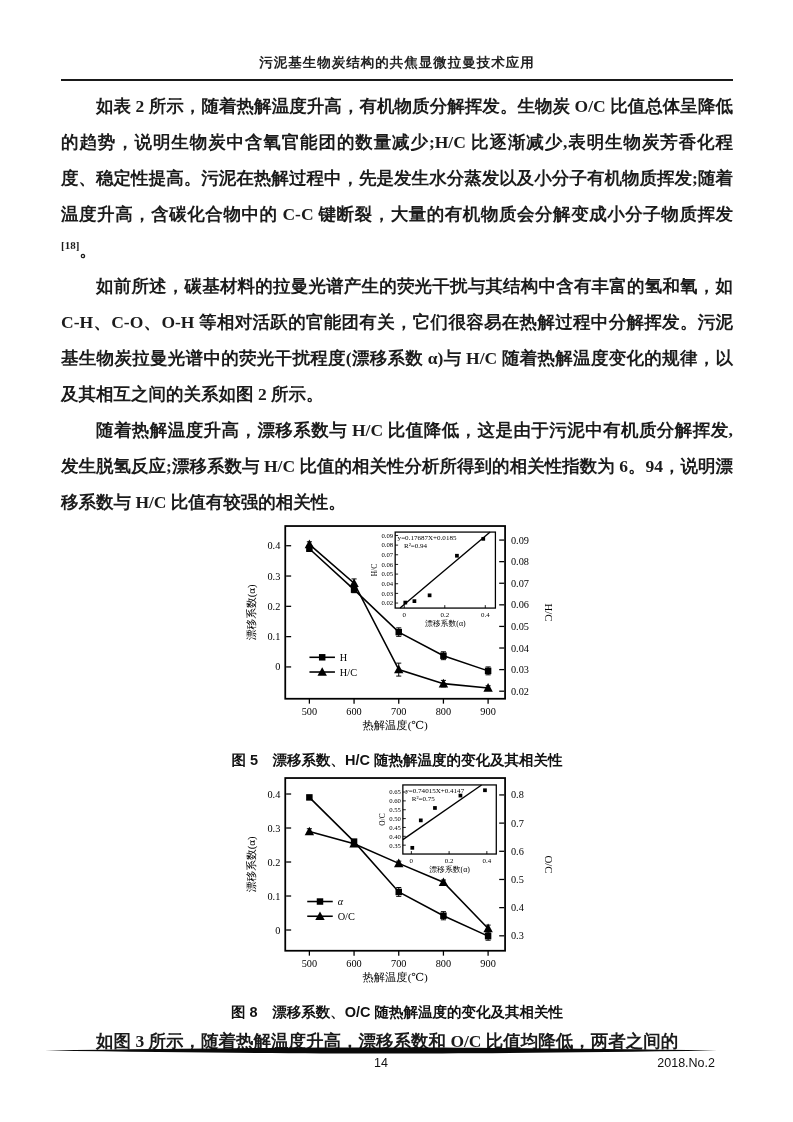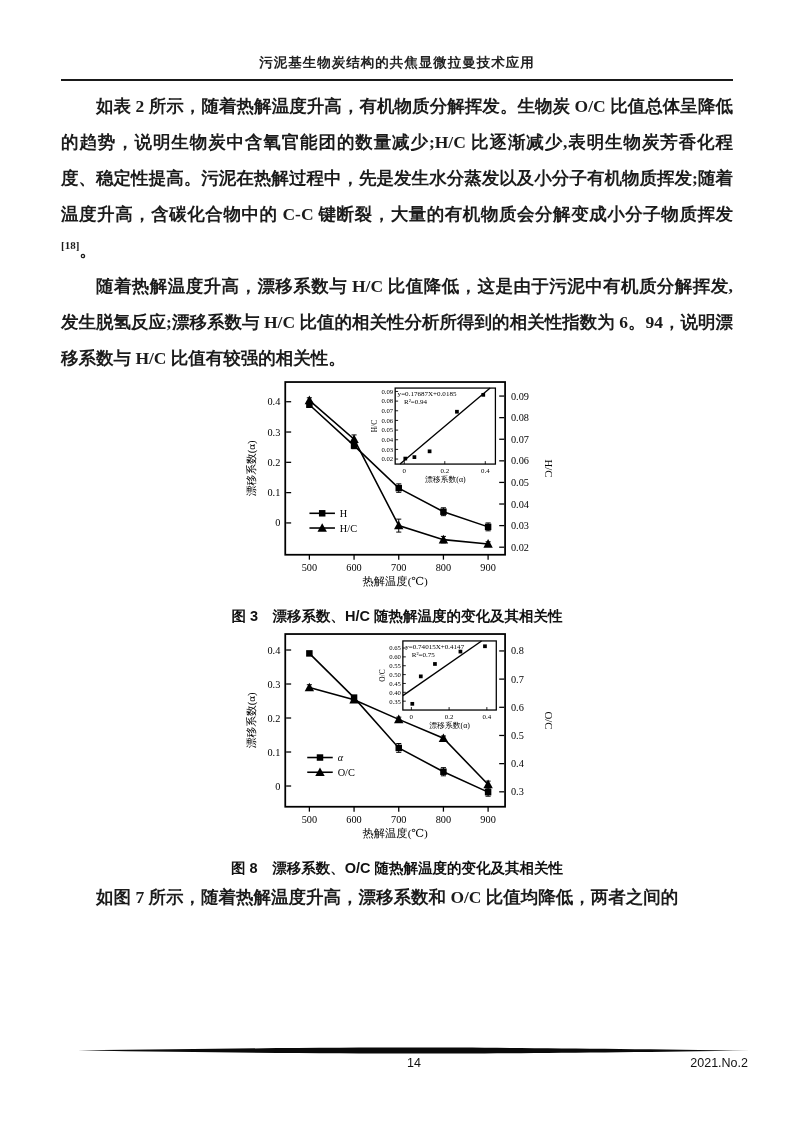--- a/index.html
+++ b/index.html
@@ -11,37 +11,38 @@
         border-bottom:2.5px solid #1a1a1a;}
   p.body-p{margin:0;text-indent:2em;font-size:17.5px;line-height:36px;text-align:justify;
         font-weight:700;}
   p.first{margin-top:7px;}
   sup.ref{font-size:11px;line-height:0;}
   figure.fig{margin:0;text-align:center;}
   figure.fig svg.chart{display:inline-block;margin-left:14px;}
   figcaption{font-family:"Liberation Sans","DejaVu Sans",sans-serif;font-weight:bold;
         font-size:14.5px;line-height:20px;margin-top:0;margin-bottom:2px;color:#111;}
   p.last{margin-top:4px;line-height:30px;}
-  .footer{position:absolute;left:78px;top:1047px;width:672px;}
+  .footer{position:absolute;left:45px;top:1047px;width:672px;}
   .footer-rule{display:block;}
   .footer-row{position:relative;height:18px;font-family:"Liberation Sans","DejaVu Sans",sans-serif;
         font-size:12.5px;color:#111;margin-top:1px;}
   .footer-row .page-num{position:absolute;left:0;right:0;text-align:center;}
   .footer-row .issue{position:absolute;right:2px;}
 </style>
 </head>
 <body>
 
 <div class="page">
   <div class="content">
 
     <div class="header-title">污泥基生物炭结构的共焦显微拉曼技术应用</div>
 
     <p class="body-p first"><span>如表 2 所示，随着热解温度升高，有机物质分解挥发。生物炭 O/C 比值总体呈降低的趋势，说明生物炭中含氧官能团的数量减少;H/C 比逐渐减少,表明生物炭芳香化程度、稳定性提高。污泥在热解过程中，先是发生水分蒸发以及小分子有机物质挥发;随着温度升高，含碳化合物中的 C-C 键断裂，大量的有机物质会分解变成小分子物质挥发</span><sup class="ref">[18]</sup><span>。</span></p>
 
+    <p class="body-p">如前所述，碳基材料的拉曼光谱产生的荧光干扰与其结构中含有丰富的氢和氧，如 C-H、C-O、O-H 等相对活跃的官能团有关，它们很容易在热解过程中分解挥发。污泥基生物炭拉曼光谱中的荧光干扰程度(漂移系数 α)与 H/C 随着热解温度变化的规律，以及其相互之间的关系如图 2 所示。</p>
 
     <p class="body-p">随着热解温度升高，漂移系数与 H/C 比值降低，这是由于污泥中有机质分解挥发,发生脱氢反应;漂移系数与 H/C 比值的相关性分析所得到的相关性指数为 6。94，说明漂移系数与 H/C 比值有较强的相关性。</p>
 
     <figure class="fig">
       <svg class="chart" width="316" height="226" viewBox="0 0 322 230">
           <g>
             <rect x="40" y="6" width="224" height="176" fill="none" stroke="#000" stroke-width="1.8"></rect>
             <line x1="40.9" y1="149.57894736842107" x2="46" y2="149.57894736842107" stroke="#000" stroke-width="1.3"></line>
             <text x="35" y="153.17894736842106" text-anchor="end" font-size="10.5" font-family="&quot;Liberation Serif&quot;,&quot;DejaVu Serif&quot;,serif">0</text>
             <line x1="40.9" y1="118.7017543859649" x2="46" y2="118.7017543859649" stroke="#000" stroke-width="1.3"></line>
@@ -165,21 +166,21 @@
             <line x1="156.9690849536811" y1="89.6" x2="248.78716740081313" y2="12.159999999999997" stroke="#000" stroke-width="1.4"></line>
             <rect x="160.41757575757575" y="82.09125794155018" width="3.8" height="3.8" fill="#000"></rect>
             <rect x="169.70339393939395" y="80.61527318932654" width="3.8" height="3.8" fill="#000"></rect>
             <rect x="185.17975757575758" y="74.711334180432" width="3.8" height="3.8" fill="#000"></rect>
             <rect x="213.03721212121212" y="34.36775095298601" width="3.8" height="3.8" fill="#000"></rect>
             <rect x="239.86290909090908" y="17.147928843710297" width="3.8" height="3.8" fill="#000"></rect>
             <text x="154.5" y="20.16" font-size="7.2" font-family="&quot;Liberation Serif&quot;,&quot;DejaVu Serif&quot;,serif">y=0.17687X+0.0185</text>
             <text x="161" y="28.66" font-size="7.2" font-family="&quot;Liberation Serif&quot;,&quot;DejaVu Serif&quot;,serif">R²=0.94</text>
           </g>
         </svg>
-      <figcaption>图 3　漂移系数、H/C 随热解温度的变化及其相关性</figcaption>
+      <figcaption>图 5　漂移系数、H/C 随热解温度的变化及其相关性</figcaption>
     </figure>
 
     <figure class="fig">
       <svg class="chart" width="316" height="226" viewBox="0 0 322 230">
           <g>
             <rect x="40" y="6" width="224" height="176" fill="none" stroke="#000" stroke-width="1.8"></rect>
             <line x1="40.9" y1="160.86614173228347" x2="46" y2="160.86614173228347" stroke="#000" stroke-width="1.3"></line>
             <text x="35" y="164.46614173228346" text-anchor="end" font-size="10.5" font-family="&quot;Liberation Serif&quot;,&quot;DejaVu Serif&quot;,serif">0</text>
             <line x1="40.9" y1="126.22047244094489" x2="46" y2="126.22047244094489" stroke="#000" stroke-width="1.3"></line>
             <text x="35" y="129.82047244094488" text-anchor="end" font-size="10.5" font-family="&quot;Liberation Serif&quot;,&quot;DejaVu Serif&quot;,serif">0.1</text>
@@ -299,25 +300,25 @@
             <rect x="190.6349494949495" y="34.60666666666665" width="3.8" height="3.8" fill="#000"></rect>
             <rect x="216.59858585858584" y="21.97076923076922" width="3.8" height="3.8" fill="#000"></rect>
             <rect x="241.60060606060605" y="16.555384615384604" width="3.8" height="3.8" fill="#000"></rect>
             <text x="162.34" y="21.04" font-size="7.2" font-family="&quot;Liberation Serif&quot;,&quot;DejaVu Serif&quot;,serif">y=0.74015X+0.4147</text>
             <text x="168.84" y="29.54" font-size="7.2" font-family="&quot;Liberation Serif&quot;,&quot;DejaVu Serif&quot;,serif">R²=0.75</text>
           </g>
         </svg>
       <figcaption>图 8　漂移系数、O/C 随热解温度的变化及其相关性</figcaption>
     </figure>
 
-    <p class="body-p last">如图 7 所示，随着热解温度升高，漂移系数和 O/C 比值均降低，两者之间的</p>
+    <p class="body-p last">如图 3 所示，随着热解温度升高，漂移系数和 O/C 比值均降低，两者之间的</p>
   </div>
 
   <div class="footer">
     <svg class="footer-rule" width="672" height="8" viewBox="0 0 672 8">
       <path d="M0,3.6 C140,1.4 250,0.6 336,0.6 C422,0.6 532,1.4 672,3.6 C532,5.8 422,6.6 336,6.6 C250,6.6 140,5.8 0,3.6 Z" fill="#0a0a0a"></path>
     </svg>
     <div class="footer-row">
       <span class="page-num">14</span>
-      <span class="issue">2021.No.2</span>
+      <span class="issue">2018.No.2</span>
     </div>
   </div>
 </div>
 
 </body></html>

